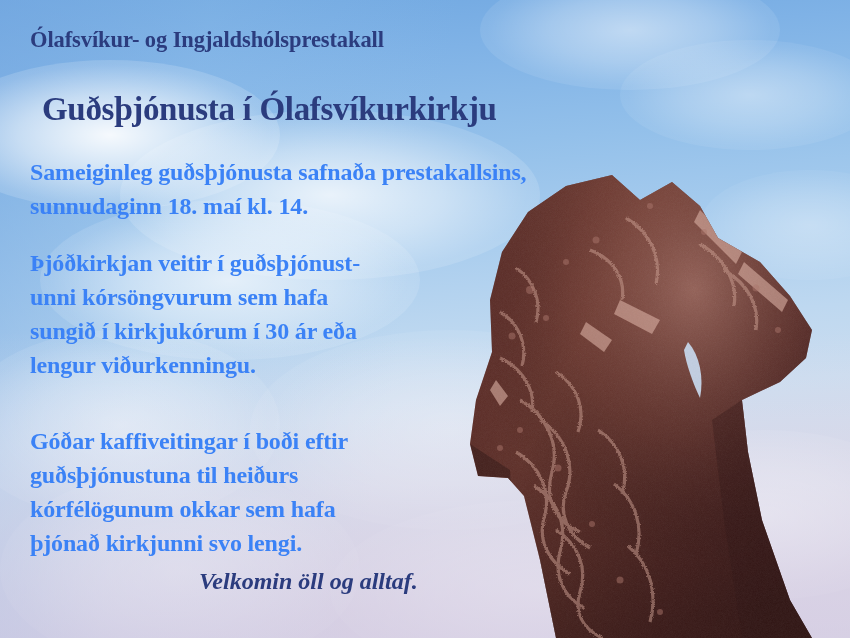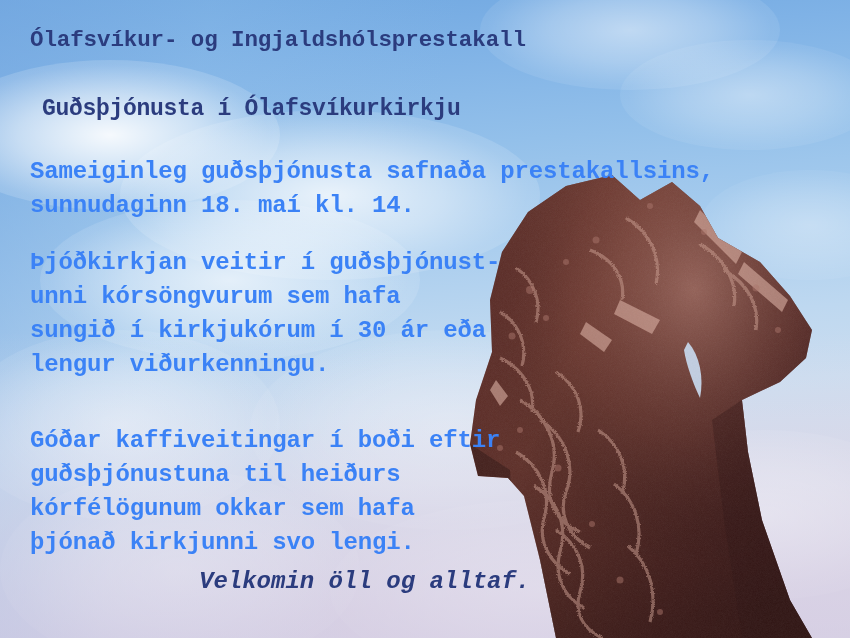--- a/index.html
+++ b/index.html
@@ -5,21 +5,21 @@
   html, body {
     margin: 0;
     padding: 0;
     background: #ffffff;
   }
   #poster {
     position: relative;
     width: 850px;
     height: 638px;
     overflow: hidden;
-    font-family: Liberation Mono, monospace;
+    font-family: Liberation Serif, serif;
   }
 
   
   .sky-base {
     position: absolute;
     inset: 0;
     background: linear-gradient(175deg,
         #6ea6e0 0%,
         #7fb2e6 12%,
         #93c0ea 26%,
@@ -88,21 +88,21 @@
     white-space: nowrap;
     letter-spacing: -0.1px;
   }
   #kicker {
     left: 30px; top: 27px;
     font-size: 22.5px;
     line-height: 26px;
   }
   #headline {
     left: 42px; top: 89px;
-    font-size: 23px;
+    font-size: 33px;
     line-height: 40px;
     letter-spacing: -0.3px;
   }
   .para {
     position: absolute;
     color: #3b82f6;
     font-weight: bold;
     font-size: 24px;
     line-height: 34px;
     white-space: pre;

